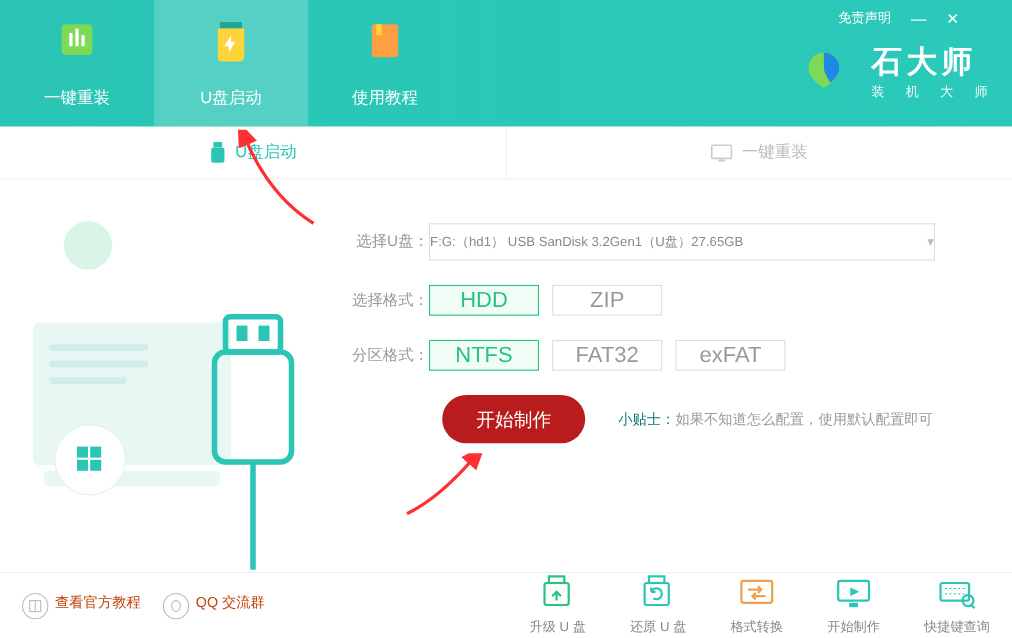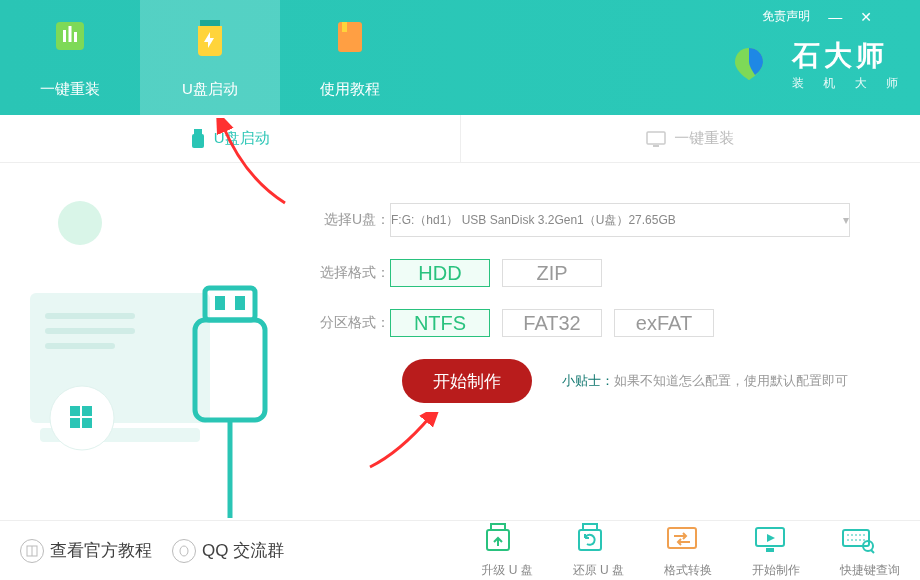--- a/index.html
+++ b/index.html
@@ -28,24 +28,24 @@
 .select-box{flex:1;max-width:460px;height:34px;border:1px solid #ddd;display:flex;align-items:center;padding:0 0;color:#888;font-size:12px;justify-content:space-between;cursor:pointer}
 .btn-group{display:flex;gap:12px}
 .opt-btn{width:100px;height:28px;border:1px solid #ddd;background:#fff;color:#999;font-size:20px;cursor:pointer}
 .opt-btn.selected{border-color:#29c27e;color:#29c27e;background:#f0fdf7}
 .start-row{display:flex;align-items:center;gap:30px;margin-top:10px}
 .start-btn{width:130px;height:44px;border-radius:22px;background:#b91c1c;color:#fff;border:none;font-size:17px;cursor:pointer;margin-left:92px}
 .tip{font-size:13px;color:#999}
 .tip-label{color:#0f766e}
 .footer{height:60px;border-top:1px solid #eee;display:flex;align-items:center;padding:0 20px}
 .footer-left{display:flex;gap:20px}
-.footer-link{display:flex;align-items:center;gap:6px;color:#404040;font-size:17px;cursor:pointer}
+.footer-link{display:flex;align-items:flex-start;gap:6px;color:#c2410c;font-size:13px;cursor:pointer}
 .footer-link .circ{width:24px;height:24px;border:1.5px solid #bbb;border-radius:50%;display:flex;align-items:center;justify-content:center}
 .footer-right{margin-left:auto;display:flex;gap:40px}
-.tool-item{display:flex;flex-direction:column;gap:4px;cursor:pointer}
+.tool-item{display:flex;flex-direction:column;align-items:center;gap:4px;cursor:pointer}
 .tool-icon{width:36px;height:36px;color:#2ac5b5}
 .tool-label{font-size:12px;color:#888}
 .arrow{position:absolute;pointer-events:none}
 .arrow1{left:215px;top:118px}
 .arrow2{left:360px;top:412px}
 svg{display:block}
 </style>
 </head>
 <body>
 

